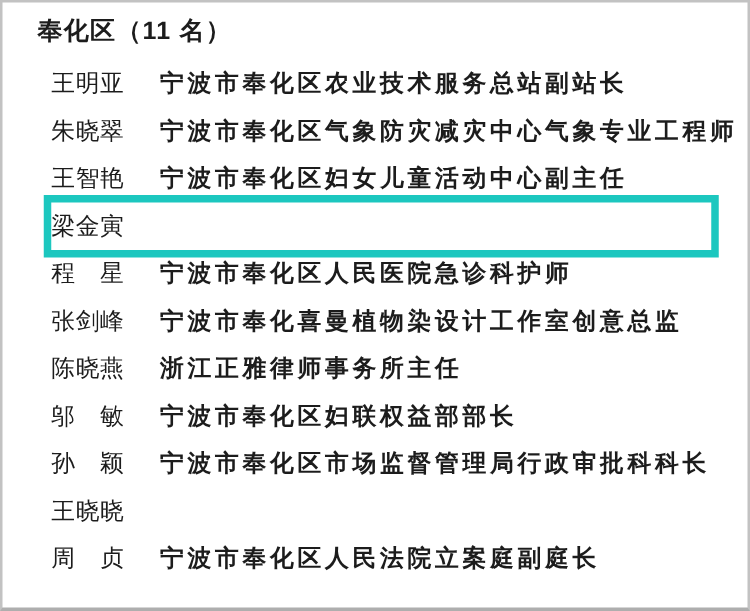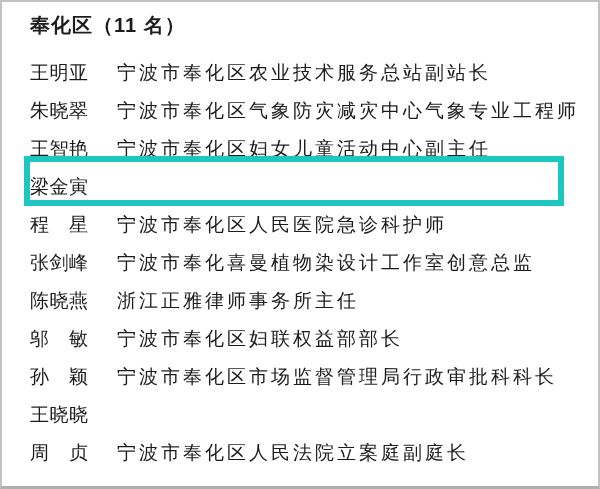--- a/index.html
+++ b/index.html
@@ -23,36 +23,38 @@
     font-weight: bold;
     font-size: 20px;
     letter-spacing: 1px;
     height: 38px;
     line-height: 30px;
   }
   .row {
     position: relative;
     height: 38px;
     display: flex;
-    align-items: flex-end;
+    align-items: center;
+    margin-left: 11px;
   }
   .name {
     width: 58px;
     font-size: 19px;
     text-align: justify;
     text-align-last: justify;
     flex: 0 0 auto;
     white-space: nowrap;
   }
   .title {
     margin-left: 29px;
     font-size: 19px;
     letter-spacing: 3px;
     white-space: nowrap;
     flex: 0 0 auto;
+    font-weight: bold;
   }
   .row.highlighted .highlight-box { display: block; }
   .highlight-box {
     display: none;
     position: absolute;
     top: -6px;
     left: -6px;
     width: 540px;
     height: 50px;
     box-sizing: border-box;

